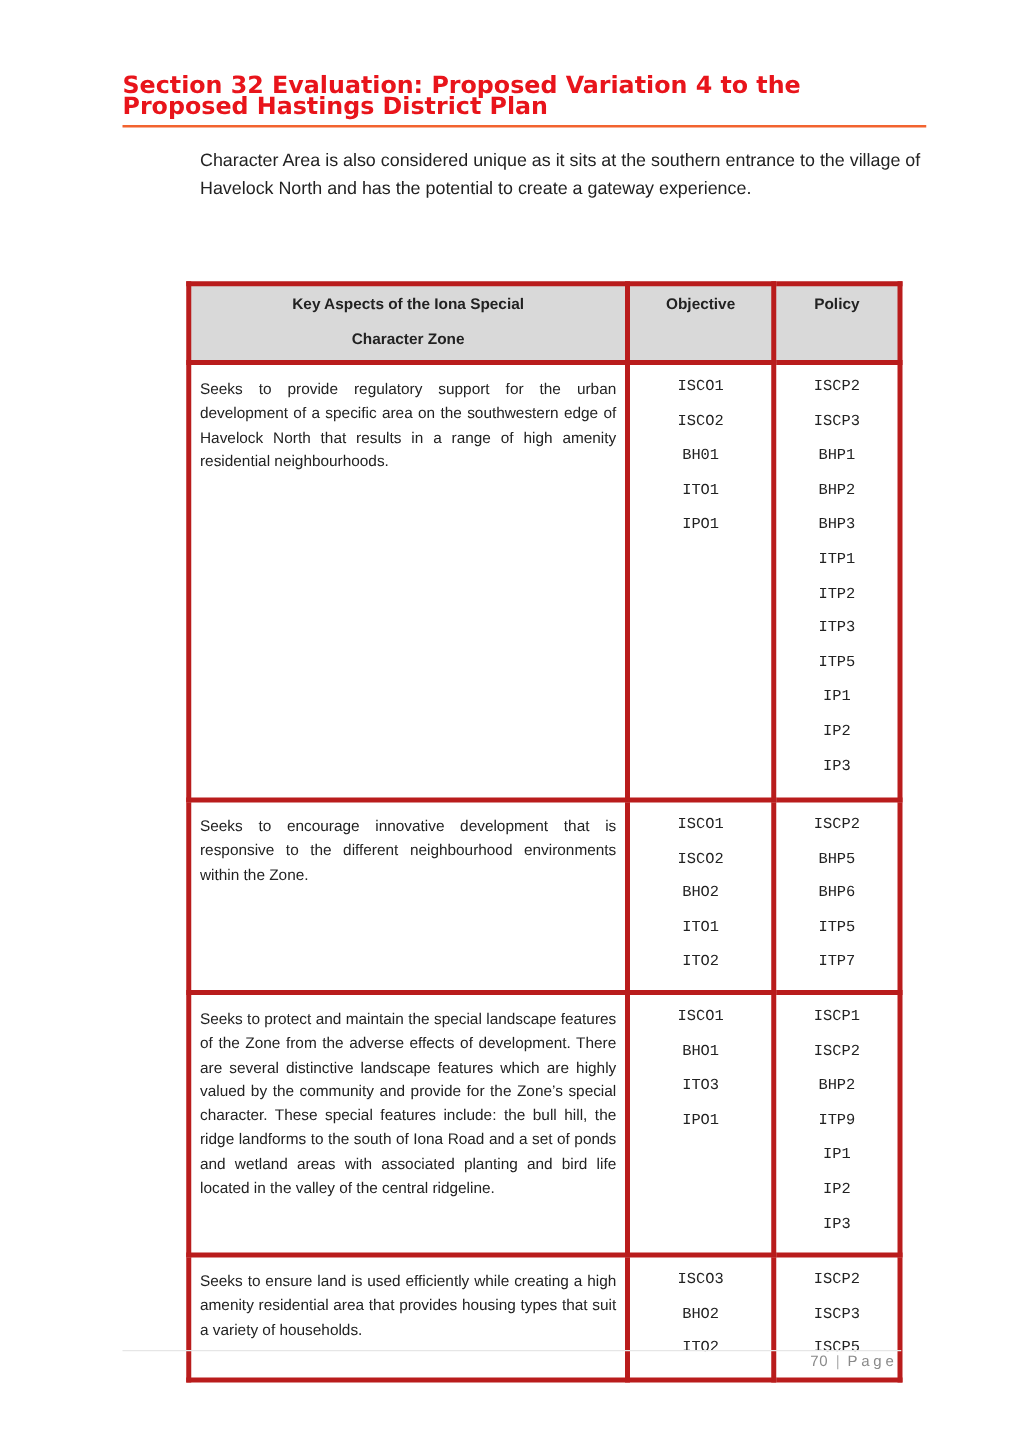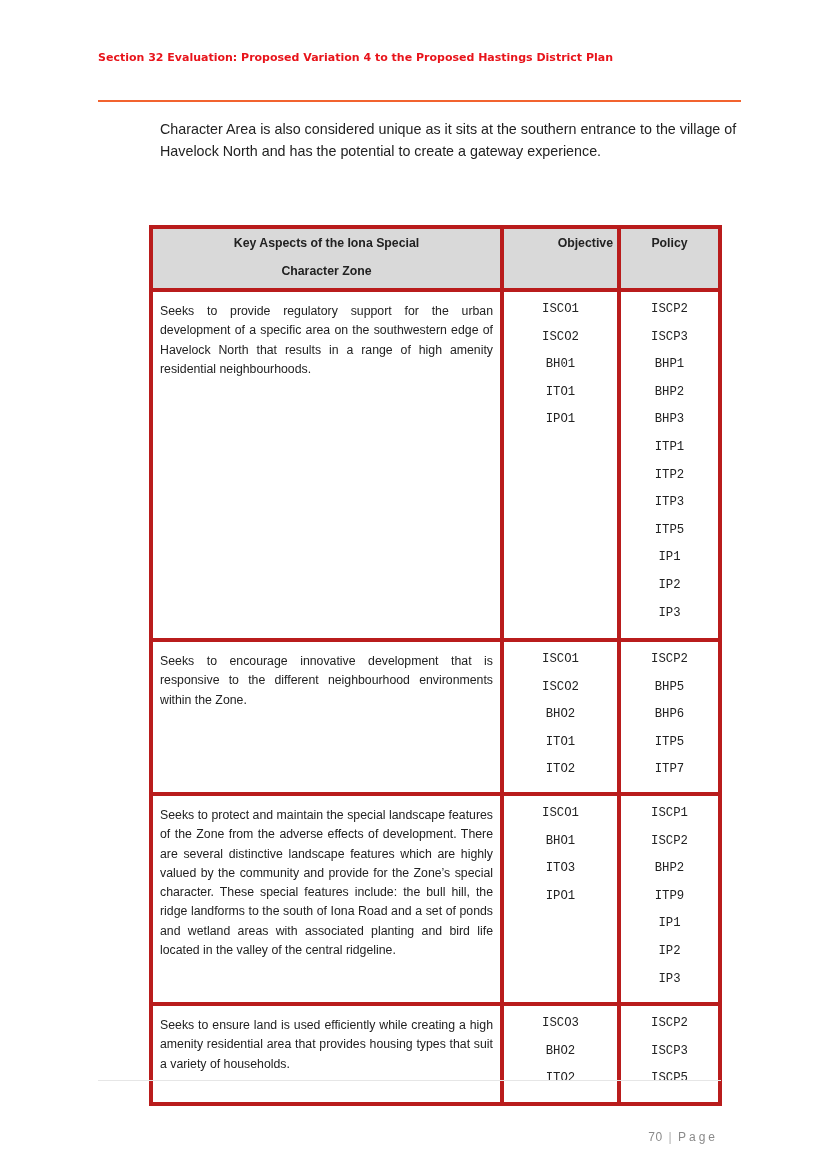--- a/index.html
+++ b/index.html
@@ -1,35 +1,35 @@
 <!DOCTYPE html>
 <html><head>
   <meta charset="utf-8">
   <style>
     html, body { margin: 0; padding: 0; background: #ffffff; }
     body { width: 821px; height: 1160px; position: relative; overflow: hidden; font-family: "Liberation Sans", sans-serif; color: #1a1a1a; }
-    .header-title { position: absolute; left: 98px; top: 49px; width: 640px; font-family: "DejaVu Sans", sans-serif; font-weight: bold; font-size: 11px; line-height: 17px; color: #e8141b; }
+    .header-title { position: absolute; left: 98px; top: 60px; width: 640px; font-family: "DejaVu Sans", sans-serif; font-weight: bold; font-size: 19px; line-height: 17px; color: #e8141b; }
     .header-rule { position: absolute; left: 98px; top: 100px; width: 643px; height: 2px; background: #f2632f; }
     .intro { position: absolute; left: 160px; top: 118px; width: 580px; font-size: 14.3px; line-height: 22px; color: #222; }
     .intro p { margin: 0; }
     .intro .lead { margin-top: 20px; }
     table.aspects { position: absolute; left: 149px; top: 225px; width: 573px; border-collapse: collapse; font-size: 12.3px; color: #222; }
     table.aspects th, table.aspects td { border: 4px solid #b91c1c; vertical-align: top; }
     table.aspects th { background: #d9d9d9; font-weight: bold; line-height: 28px; padding: 0 4px 3px; height: 57px; box-sizing: border-box; }
     table.aspects th.col-aspect { width: 351px; }
-    table.aspects th.col-obj { width: 117px; text-align: right; }
+    table.aspects th.col-obj { width: 117px; }
     table.aspects td.desc { text-align: justify; line-height: 19.3px; padding: 10px 7px 0 7px; }
     table.aspects td.codes { text-align: center; padding: 4px; font-family: Liberation Mono, monospace; }
     .code { display: block; line-height: 27.6px; }
     .row1 td { height: 336px; }
     .row2 td { height: 140px; }
     .row3 td { height: 196px; }
     .row4 td { height: 86px; }
     .footer-rule { position: absolute; left: 98px; top: 1080px; width: 623px; height: 1px; background: #e6e6e6; }
-    .footer { position: absolute; right: 103px; top: 1082px; font-size: 12px; color: #8a8a8a; letter-spacing: 0.5px; margin-top: 48px; }
+    .footer { position: absolute; right: 103px; top: 1082px; font-size: 12px; color: #8a8a8a; letter-spacing: 0.5px; }
     .footer .sep { color: #b0b0b0; margin: 0 2px; }
     .footer .word { letter-spacing: 3px; }
   </style>
 </head>
 <body>
 
 <div class="header-title">Section 32 Evaluation: Proposed Variation 4 to the Proposed Hastings District Plan</div>
 <div class="header-rule"></div>
 
 <div class="intro">

